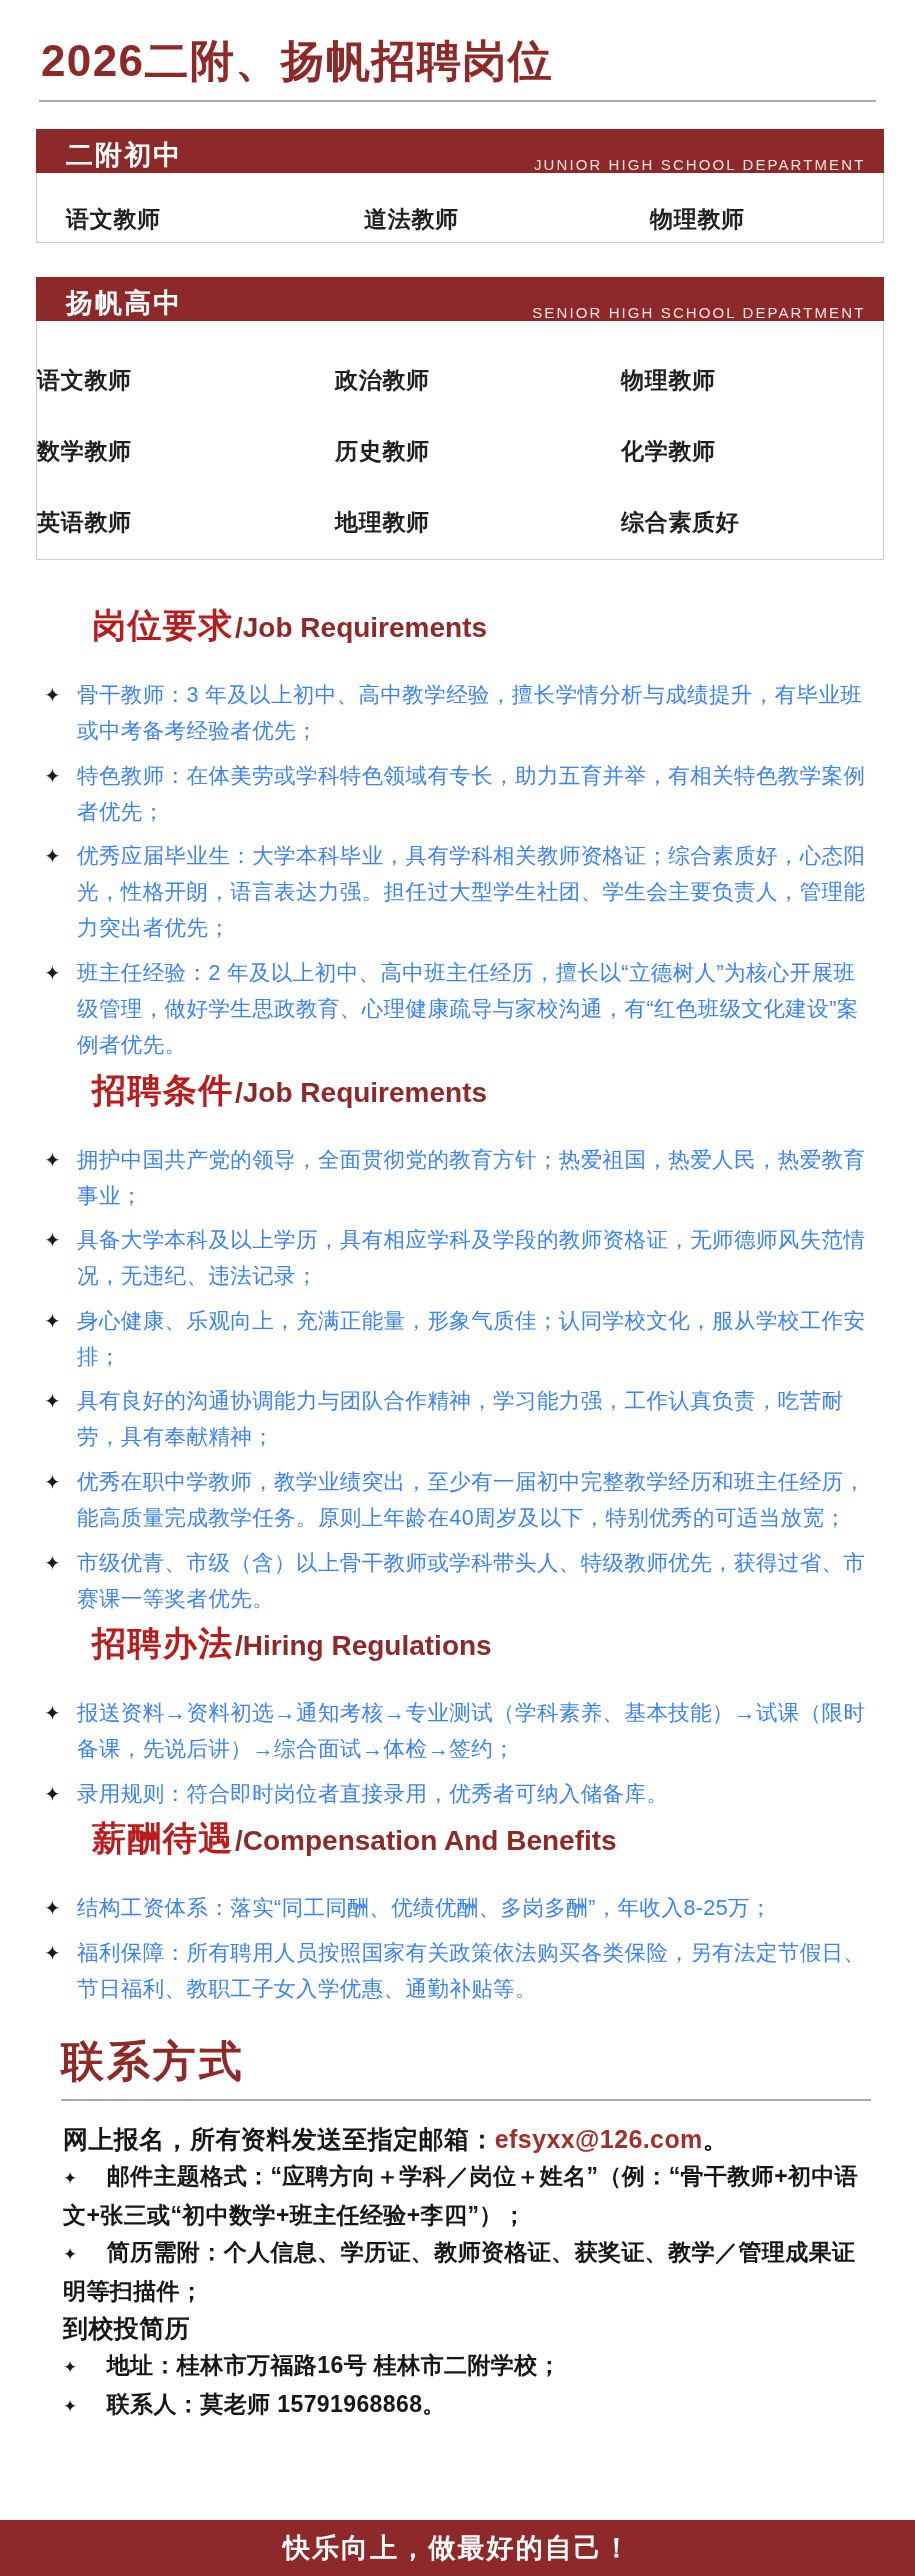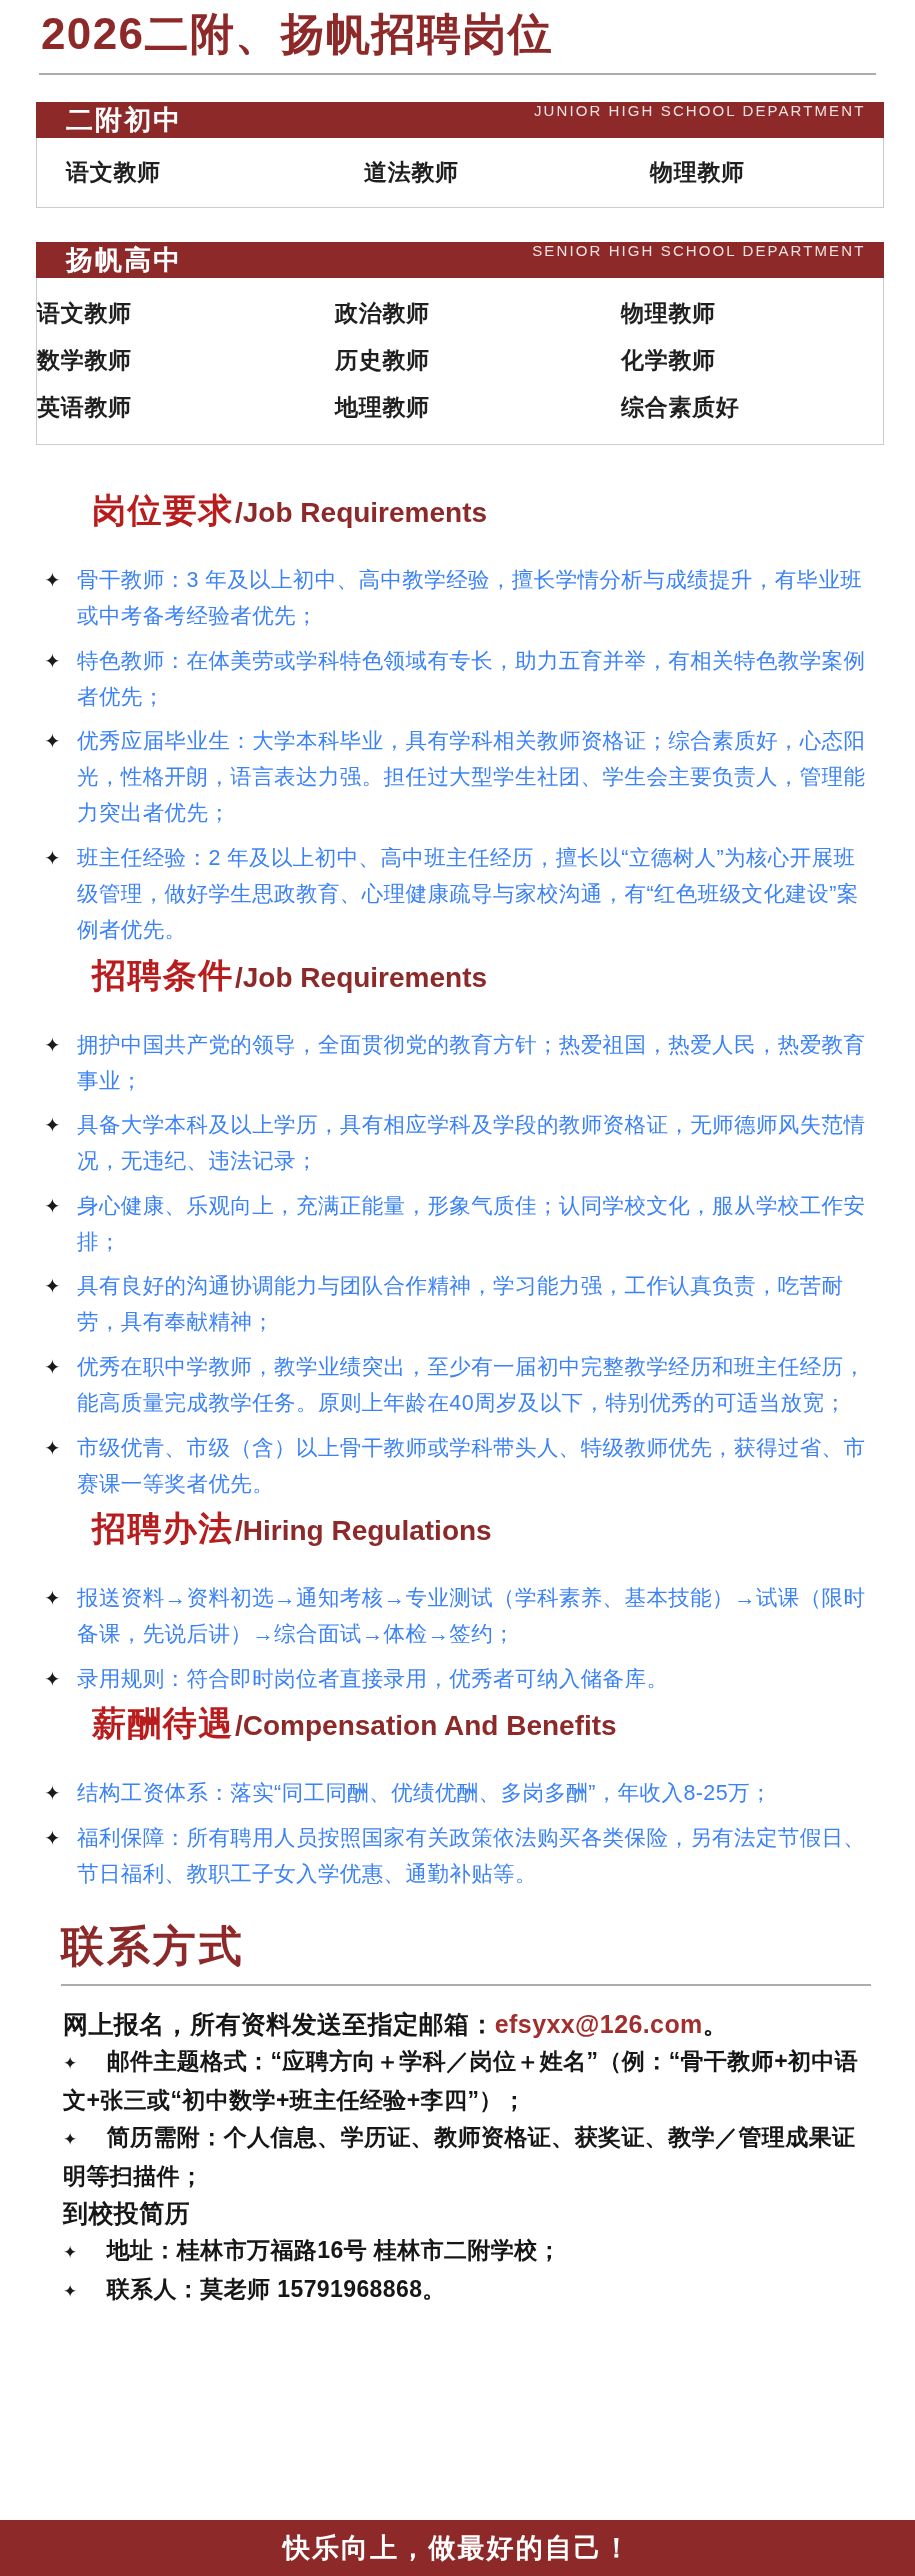--- a/index.html
+++ b/index.html
@@ -8,42 +8,42 @@
     height: 2576px;
     position: relative;
     overflow: hidden;
     background: #ffffff;
     font-family: "Liberation Sans", "DejaVu Sans", sans-serif;
     color: #3e3e3e;
   }
 
   
   .page-title {
-    margin: 8px 29px 0 41px;
+    margin: 35px 29px 0 41px;
     font-size: 44px;
     line-height: 51px;
     font-weight: bold;
     color: #8d2929;
     letter-spacing: 1.4px;
   }
   .rule {
     border: 0;
     height: 2.1px;
     background: #acacac;
     margin: 14.3px 39px 0 39px;
   }
 
   
   .dept-box { margin: 27px 31px 0 36px; }
   .dept-box.senior { margin-top: 34px; }
   .dept-header {
-    height: 36px;
+    height: 44px;
     background: #8d2929;
     display: flex;
-    align-items: flex-start;
+    align-items: flex-end;
     justify-content: space-between;
     padding: 0 18.6px 0 30px;
   }
   .dept-cn {
     font-size: 27px;
     font-weight: bold;
     color: #ffffff;
     letter-spacing: 2.1px;
   }
   .dept-en {
@@ -61,20 +61,21 @@
     display: grid;
     grid-template-columns: 298px 286px auto;
   }
   .junior .grid { height: 69px; align-items: center; }
   .senior .grid { padding: 20px 0 21.5px; row-gap: 15.7px; }
   .pos {
     font-size: 23px;
     font-weight: bold;
     color: #1f1f1f;
     letter-spacing: 0.7px;
+    margin-top: 24px;
   }
 
   
   .sec-head {
     margin: 0 0 33px 92px;
     display: flex;
     align-items: baseline;
   }
   .sec-head.first { margin-top: 47px; }
   .sec-title {

